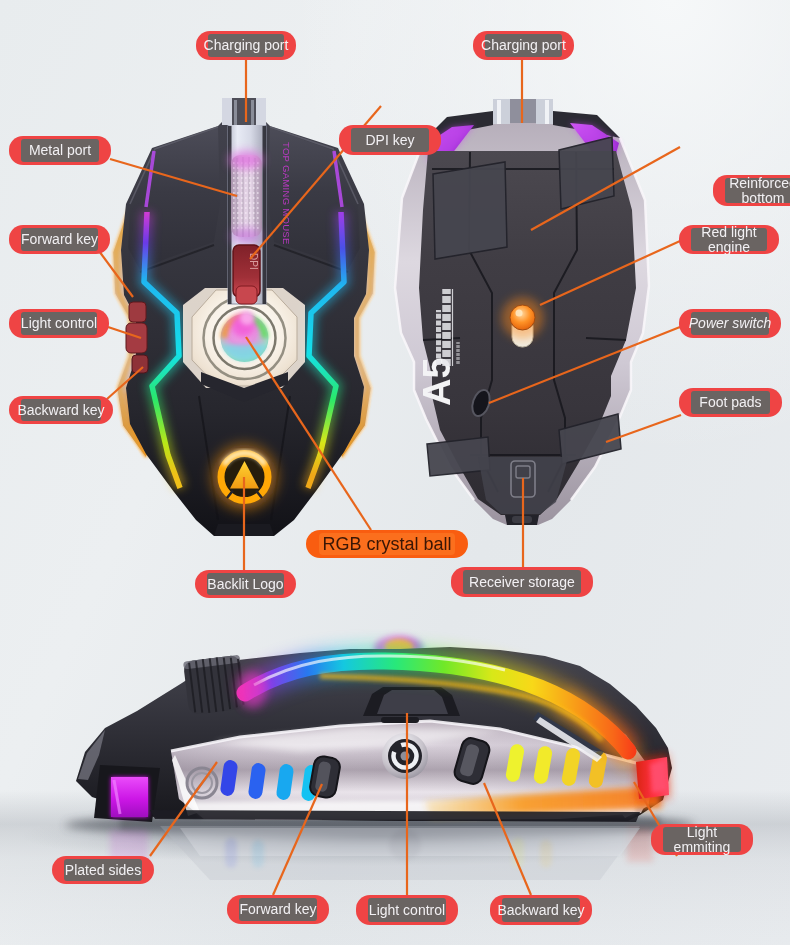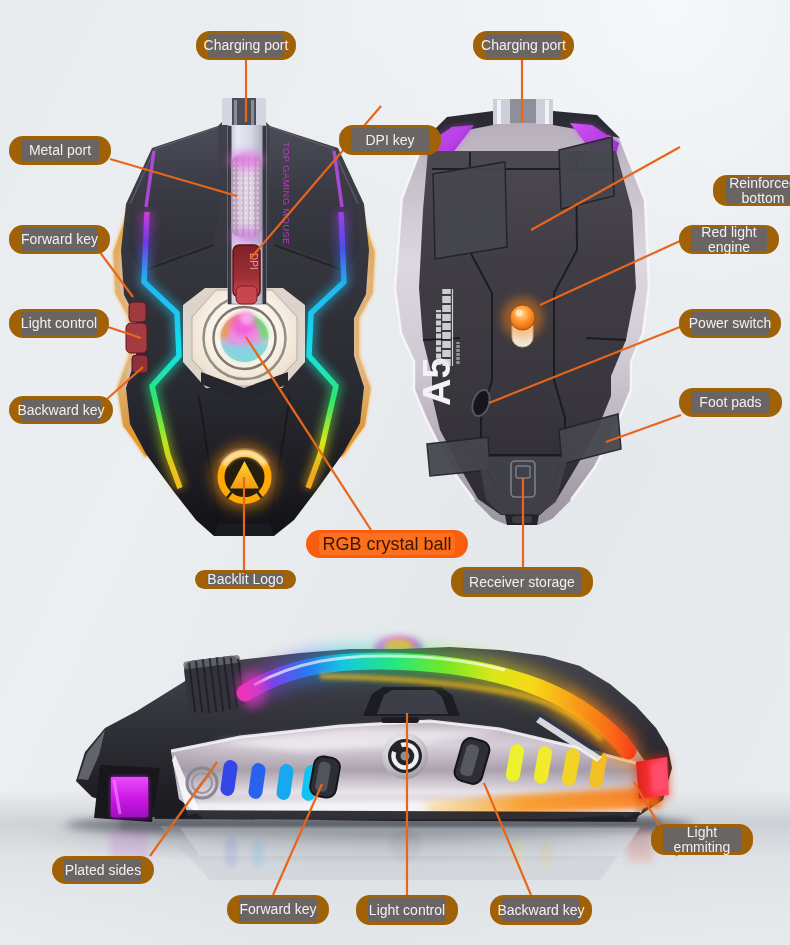--- a/index.html
+++ b/index.html
@@ -1,20 +1,20 @@
 <!DOCTYPE html>
 <html><head>
 <meta charset="utf-8">
 <style>
 html,body{margin:0;padding:0;}
 body{width:790px;height:945px;position:relative;overflow:hidden;
   font-family:"Liberation Sans",sans-serif;
   background:linear-gradient(115deg,#e8ecee 0%,#eceff1 30%,#e4e8eb 60%,#e9ecef 100%);}
 #stage{position:absolute;left:0;top:0;width:790px;height:945px;}
-.lb{position:absolute;background:#a16207;border-radius:14px;color:#f2f0f3;
+.lb{position:absolute;background:#ef4444;border-radius:14px;color:#f2f0f3;
   font-size:14px;display:flex;align-items:center;justify-content:center;
   text-align:center;line-height:15px;z-index:5;}
 .lb .in{position:absolute;left:12px;right:12px;top:3px;bottom:3px;background:#6a6462;border-radius:3px;}
 .lb span{position:relative;z-index:2;}
 .lbo{position:absolute;background:#f95d10;border-radius:14px;color:#3a1605;
   font-size:18px;display:flex;align-items:center;justify-content:center;z-index:5;text-align:center;}
 .lbo .in{position:absolute;left:13px;right:13px;top:3px;bottom:3px;background:#fb6f1d;border-radius:4px;}
 .lbo span{position:relative;z-index:2;}
 </style>
 </head>
@@ -536,33 +536,33 @@
     <span>Backward key</span>
   </div>
 <div class="lb" style="left:713px;top:135px;width:100px;height:31px;margin-top:40px;">
     <div class="in"></div>
     <span>Reinforced<br>bottom</span>
   </div>
 <div class="lb" style="left:679px;top:225px;width:100px;height:29px;">
     <div class="in"></div>
     <span>Red light<br>engine</span>
   </div>
-<div class="lb" style="left:679px;top:309px;width:102px;height:29px;">
+<div class="lb" style="left:679px;top:309px;width:102px;height:29px;font-style:italic;">
     <div class="in"></div>
     <span>Power switch</span>
   </div>
 <div class="lb" style="left:679px;top:388px;width:103px;height:29px;">
     <div class="in"></div>
     <span>Foot pads</span>
   </div>
 <div class="lbo" style="left:306px;top:530px;width:162px;height:28px;">
     <div class="in"></div>
     <span>RGB crystal ball</span>
   </div>
-<div class="lb" style="left:195px;top:570px;width:101px;height:19px;">
+<div class="lb" style="left:195px;top:570px;width:101px;height:28px;">
     <div class="in"></div>
     <span>Backlit Logo</span>
   </div>
 <div class="lb" style="left:451px;top:567px;width:142px;height:30px;">
     <div class="in"></div>
     <span>Receiver storage</span>
   </div>
 <div class="lb" style="left:52px;top:856px;width:102px;height:28px;">
     <div class="in"></div>
     <span>Plated sides</span>

